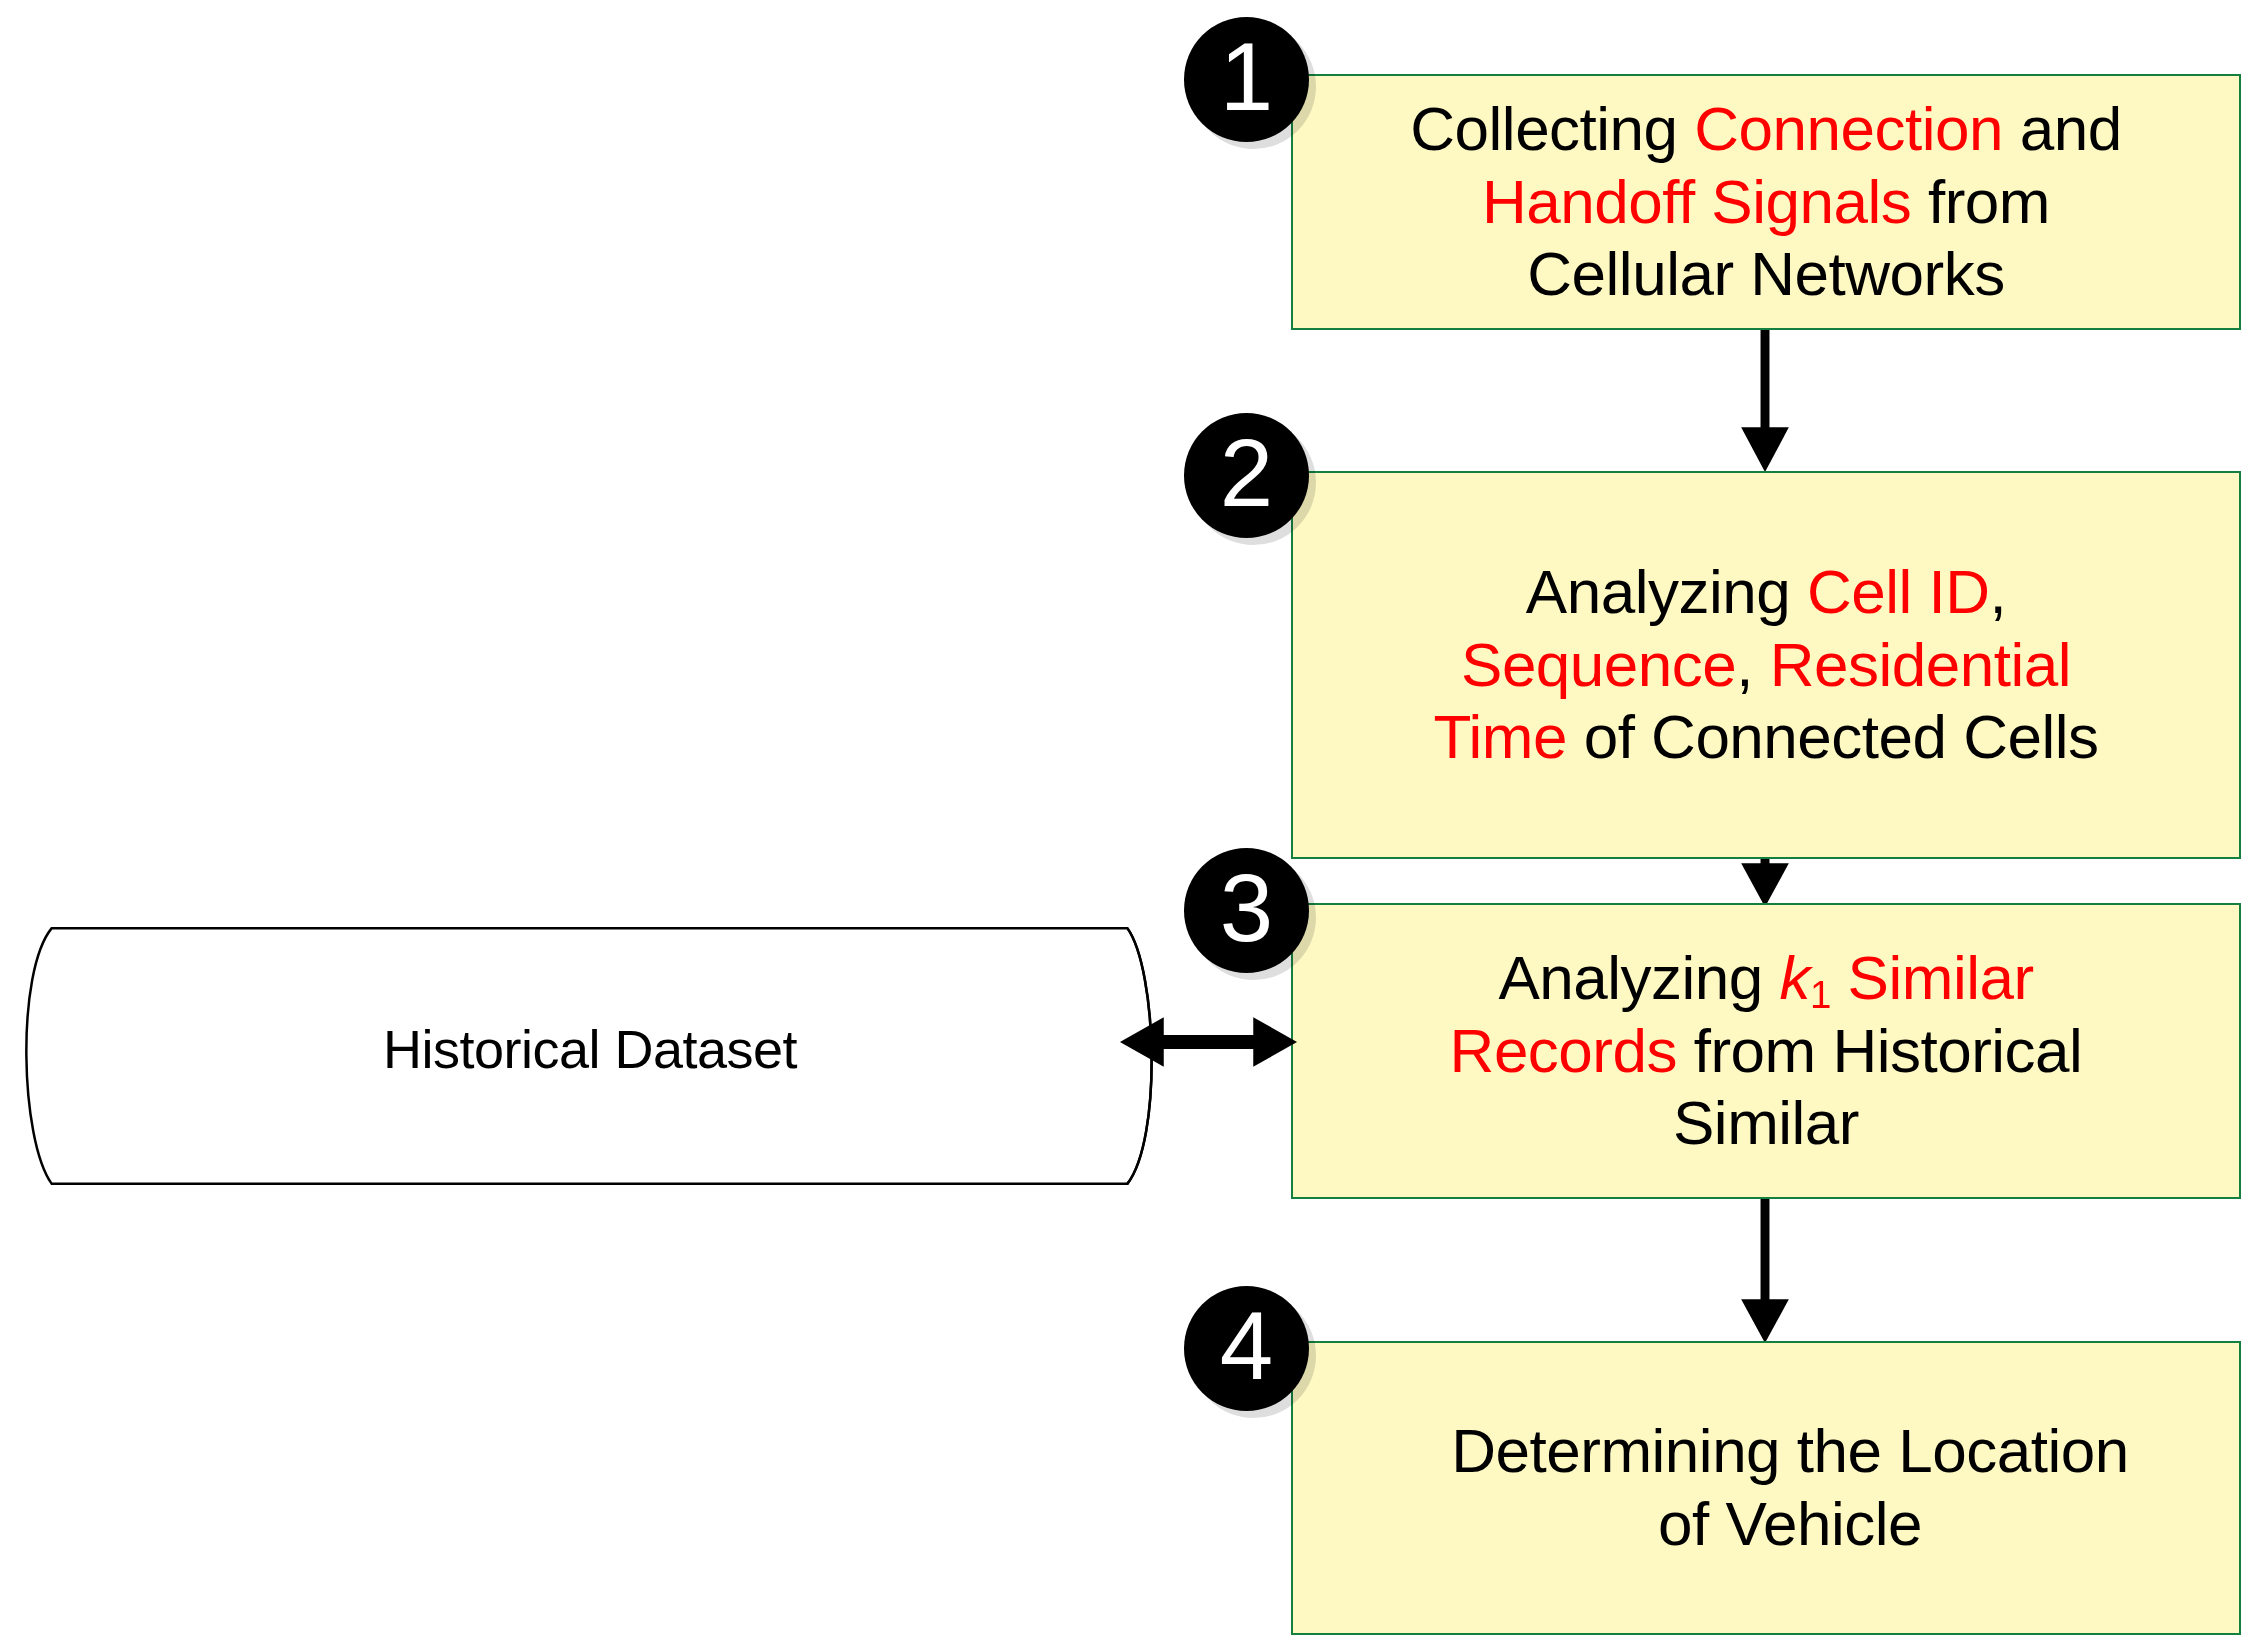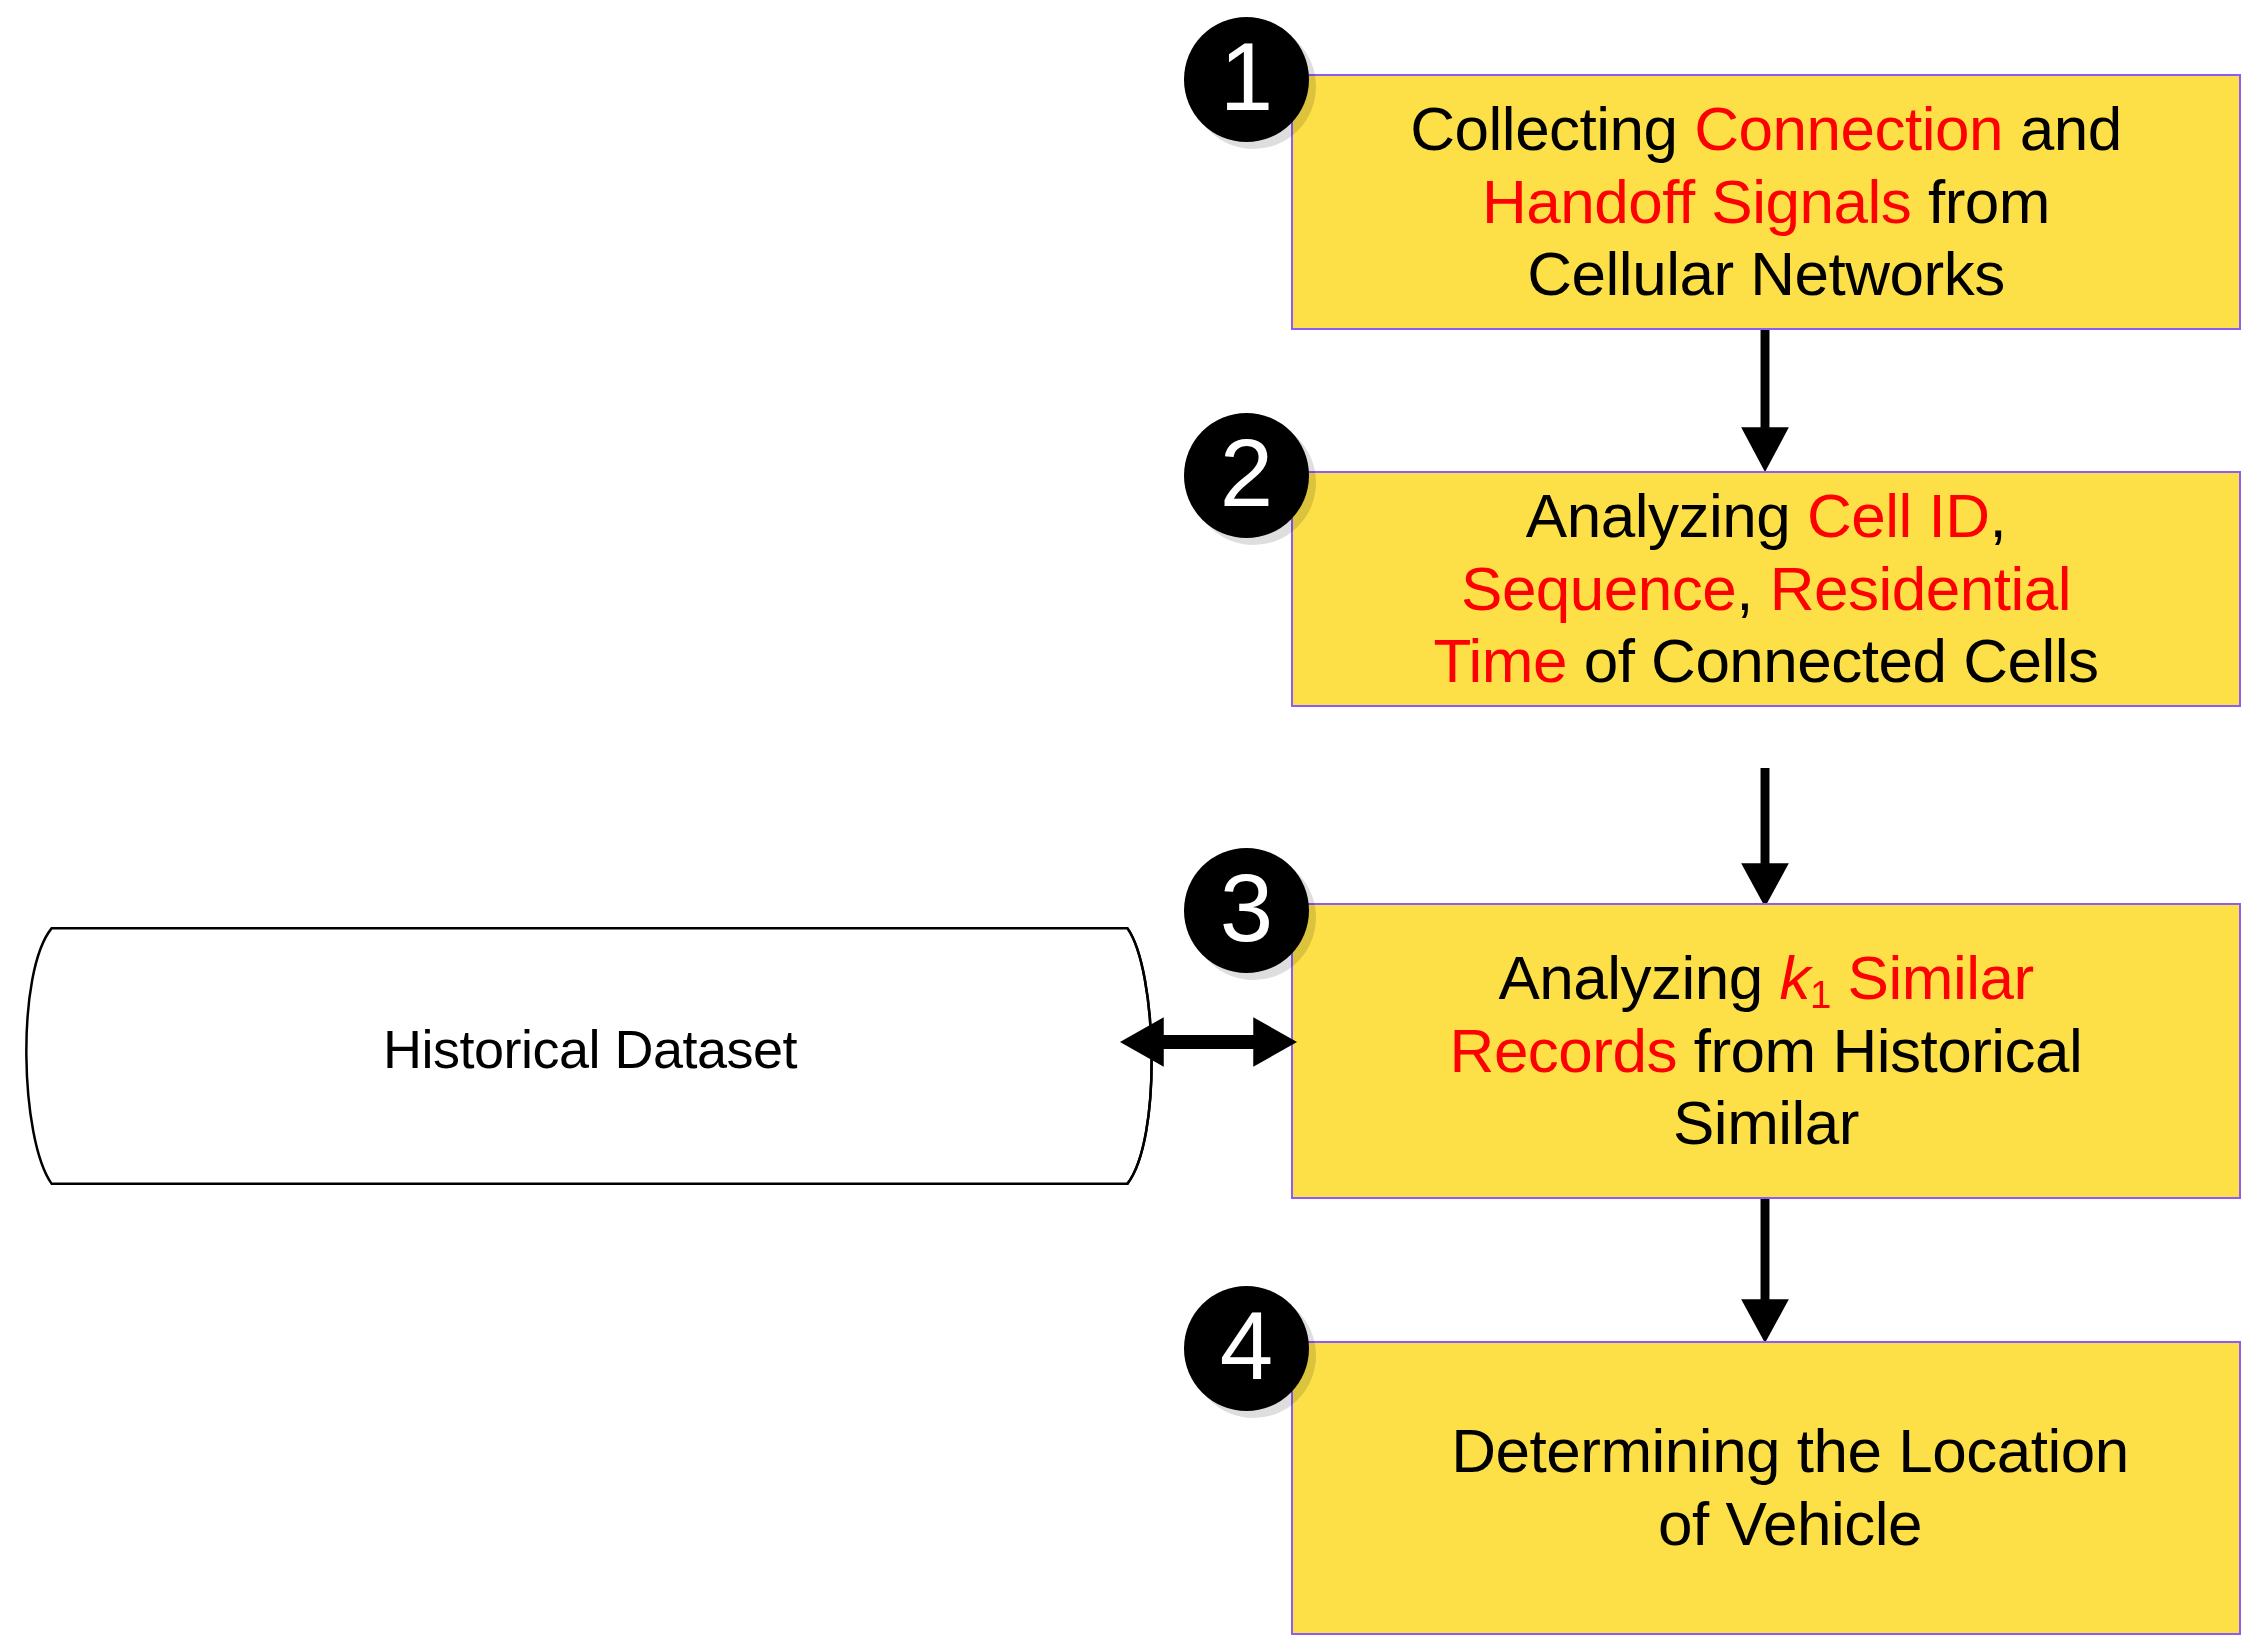--- a/index.html
+++ b/index.html
@@ -13,22 +13,22 @@
   #canvas {
     position: relative;
     width: 2261px;
     height: 1651px;
     background: #ffffff;
     overflow: hidden;
   }
   .proc-box {
     position: absolute;
     box-sizing: border-box;
-    border: 2px solid #8b5cf6;
-    background: #fde047;
+    border: 2px solid #15803d;
+    background: #fef9c3;
     display: flex;
     align-items: center;
     justify-content: center;
     text-align: center;
     color: #000000;
     font-size: 62px;
     line-height: 1.17;
     letter-spacing: -0.5px;
     z-index: 2;
   }
@@ -127,21 +127,21 @@
     <div class="txt">
       <div><span>Collecting </span><span class="hl">Connection</span><span> and</span></div>
       <div><span class="hl">Handoff Signals</span><span> from</span></div>
       <div><span>Cellular Networks</span></div>
     </div>
   </div>
   <div class="step-circle" style="left:1184px; top:17px;">
     <span>1</span>
   </div>
 
-  <div class="proc-box" style="left:1291px; top:471px; width:950px; height:236px;">
+  <div class="proc-box" style="left:1291px; top:471px; width:950px; height:388px;">
     <div class="txt">
       <div><span>Analyzing </span><span class="hl">Cell ID</span><span>,</span></div>
       <div><span class="hl">Sequence</span><span>, </span><span class="hl">Residential</span></div>
       <div><span class="hl">Time</span><span> of Connected Cells</span></div>
     </div>
   </div>
   <div class="step-circle" style="left:1184px; top:413px;">
     <span>2</span>
   </div>
 

